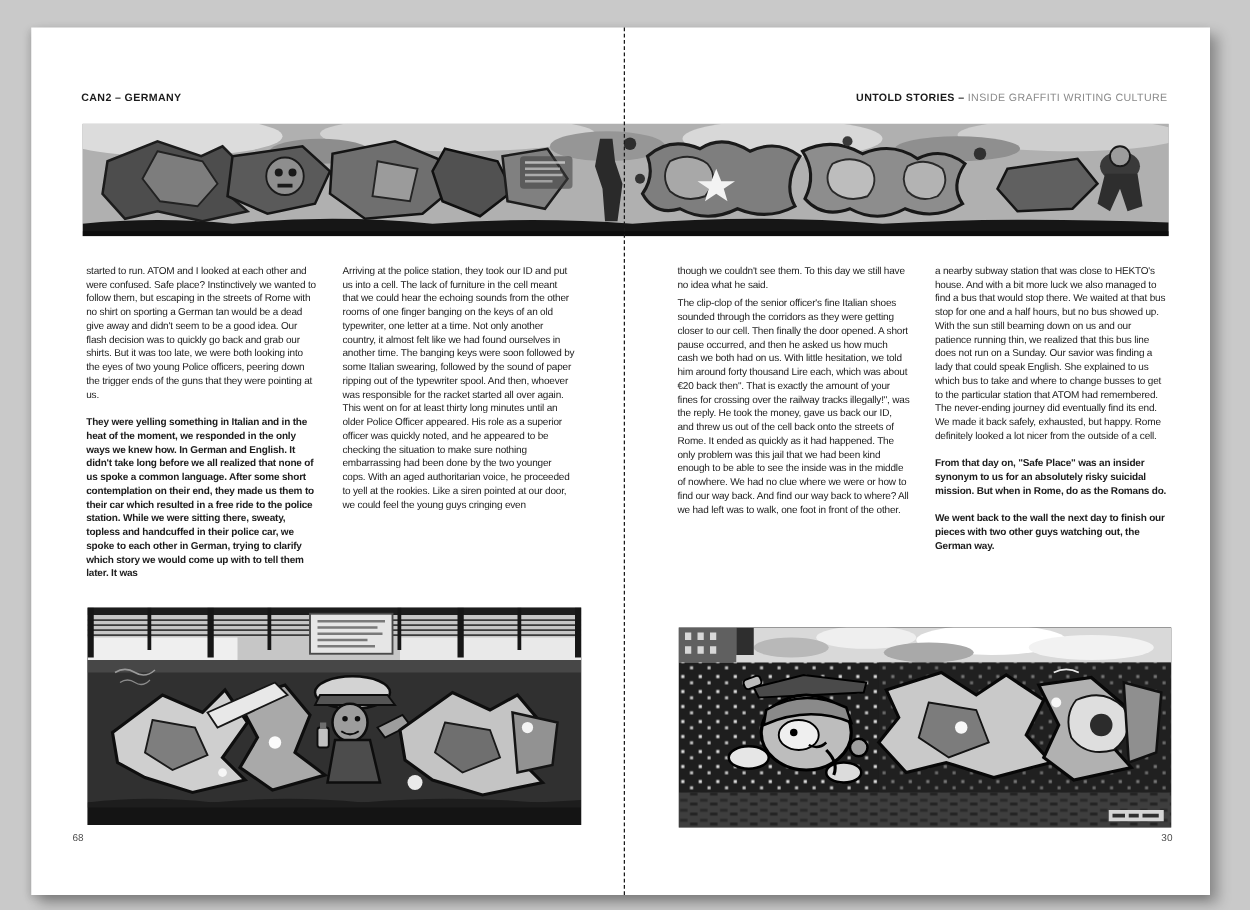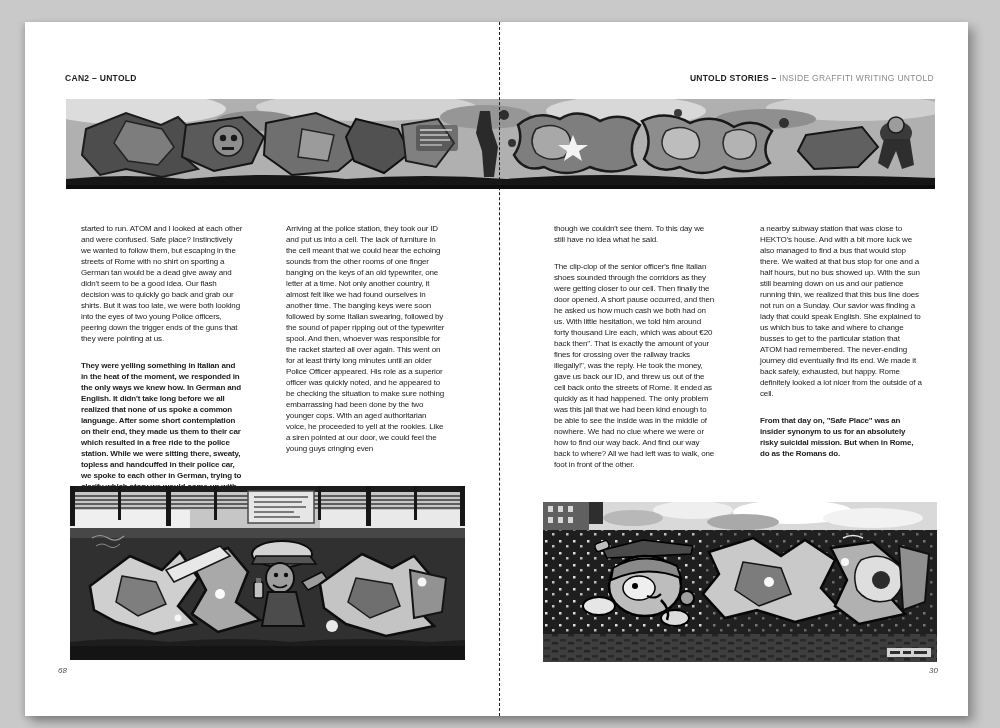--- a/index.html
+++ b/index.html
@@ -33,38 +33,38 @@
   .banner svg, .photo svg { display:block; width:100%; height:100%; }
   .col {
     position:absolute; top:185px; width:194px;
     font-size:8px; line-height:11px; color:#1c1c1c;
     letter-spacing:-0.15px; text-align:left;
   }
   .col-1 { left:40px; }
   .col-2 { left:245px; }
   .col-3 { left:513px; }
   .col-4 { left:719px; }
-  .para { margin:16px; }
+  .para { margin:4px; }
   .para.gap { margin-top:11px;font-weight:bold; }
   .photo { position:absolute; overflow:hidden; }
   .photo-left { left:45px; top:464px; width:395px; height:174px; background:#2b2b2b; }
   .photo-right { left:518px; top:480px; width:394px; height:160px; background:#1f1f1f; }
   .pagenum {
-    position:absolute; top:644px; font-size:8px; color:#4f4f4f;font-style:italic;
+    position:absolute; top:644px; font-size:8px; color:#4f4f4f;
   }
   .pagenum-left { left:33px; }
   .pagenum-right { right:30px; }
 </style>
 </head>
 <body>
 
 <div class="spread">
 
-  <div class="hdr hdr-left">CAN2 – UNTOLD</div>
-  <div class="hdr hdr-right"><span>UNTOLD STORIES –</span><span class="hdr-light"> INSIDE GRAFFITI WRITING UNTOLD</span></div>
+  <div class="hdr hdr-left">CAN2 – GERMANY</div>
+  <div class="hdr hdr-right"><span>UNTOLD STORIES –</span><span class="hdr-light"> INSIDE GRAFFITI WRITING CULTURE</span></div>
 
   <div class="banner">
     <svg viewBox="0 0 869 90" preserveAspectRatio="none">
       <rect width="869" height="90" fill="#b0b0b0"></rect>
 
       <ellipse cx="70" cy="10" rx="90" ry="16" fill="#dcdcdc"></ellipse>
       <ellipse cx="300" cy="8" rx="110" ry="14" fill="#d2d2d2"></ellipse>
       <ellipse cx="560" cy="12" rx="80" ry="15" fill="#d8d8d8"></ellipse>
       <ellipse cx="790" cy="9" rx="90" ry="13" fill="#cfcfcf"></ellipse>
       <ellipse cx="190" cy="22" rx="40" ry="10" fill="#8d8d8d"></ellipse>
@@ -123,20 +123,21 @@
   <div class="col col-2">
     <p class="para">Arriving at the police station, they took our ID and put us into a cell. The lack of furniture in the cell meant that we could hear the echoing sounds from the other rooms of one finger banging on the keys of an old typewriter, one letter at a time. Not only another country, it almost felt like we had found ourselves in another time. The banging keys were soon followed by some Italian swearing, followed by the sound of paper ripping out of the typewriter spool. And then, whoever was responsible for the racket started all over again. This went on for at least thirty long minutes until an older Police Officer appeared. His role as a superior officer was quickly noted, and he appeared to be checking the situation to make sure nothing embarrassing had been done by the two younger cops. With an aged authoritarian voice, he proceeded to yell at the rookies. Like a siren pointed at our door, we could feel the young guys cringing even</p>
   </div>
   <div class="col col-3">
     <p class="para">though we couldn't see them. To this day we still have no idea what he said.</p>
     <p class="para">The clip-clop of the senior officer's fine Italian shoes sounded through the corridors as they were getting closer to our cell. Then finally the door opened. A short pause occurred, and then he asked us how much cash we both had on us. With little hesitation, we told him around forty thousand Lire each, which was about €20 back then". That is exactly the amount of your fines for crossing over the railway tracks illegally!", was the reply. He took the money, gave us back our ID, and threw us out of the cell back onto the streets of Rome. It ended as quickly as it had happened. The only problem was this jail that we had been kind enough to be able to see the inside was in the middle of nowhere. We had no clue where we were or how to find our way back. And find our way back to where? All we had left was to walk, one foot in front of the other.</p>
   </div>
   <div class="col col-4">
     <p class="para">a nearby subway station that was close to HEKTO's house. And with a bit more luck we also managed to find a bus that would stop there. We waited at that bus stop for one and a half hours, but no bus showed up. With the sun still beaming down on us and our patience running thin, we realized that this bus line does not run on a Sunday. Our savior was finding a lady that could speak English. She explained to us which bus to take and where to change busses to get to the particular station that ATOM had remembered. The never-ending journey did eventually find its end. We made it back safely, exhausted, but happy. Rome definitely looked a lot nicer from the outside of a cell.</p>
     <p class="para gap">From that day on, "Safe Place" was an insider synonym to us for an absolutely risky suicidal mission. But when in Rome, do as the Romans do.</p>
+    <p class="para gap">We went back to the wall the next day to finish our pieces with two other guys watching out, the German way.</p>
   </div>
 
   <div class="photo photo-left">
     <svg viewBox="0 0 395 174" preserveAspectRatio="none">
       <rect width="395" height="174" fill="#2d2d2d"></rect>
 
       <rect x="0" y="0" width="395" height="42" fill="#c6c6c6"></rect>
       <rect x="0" y="24" width="120" height="18" fill="#efefef"></rect>
       <rect x="250" y="24" width="145" height="18" fill="#e9e9e9"></rect>
       <rect x="0" y="0" width="395" height="6" fill="#1c1c1c"></rect>

